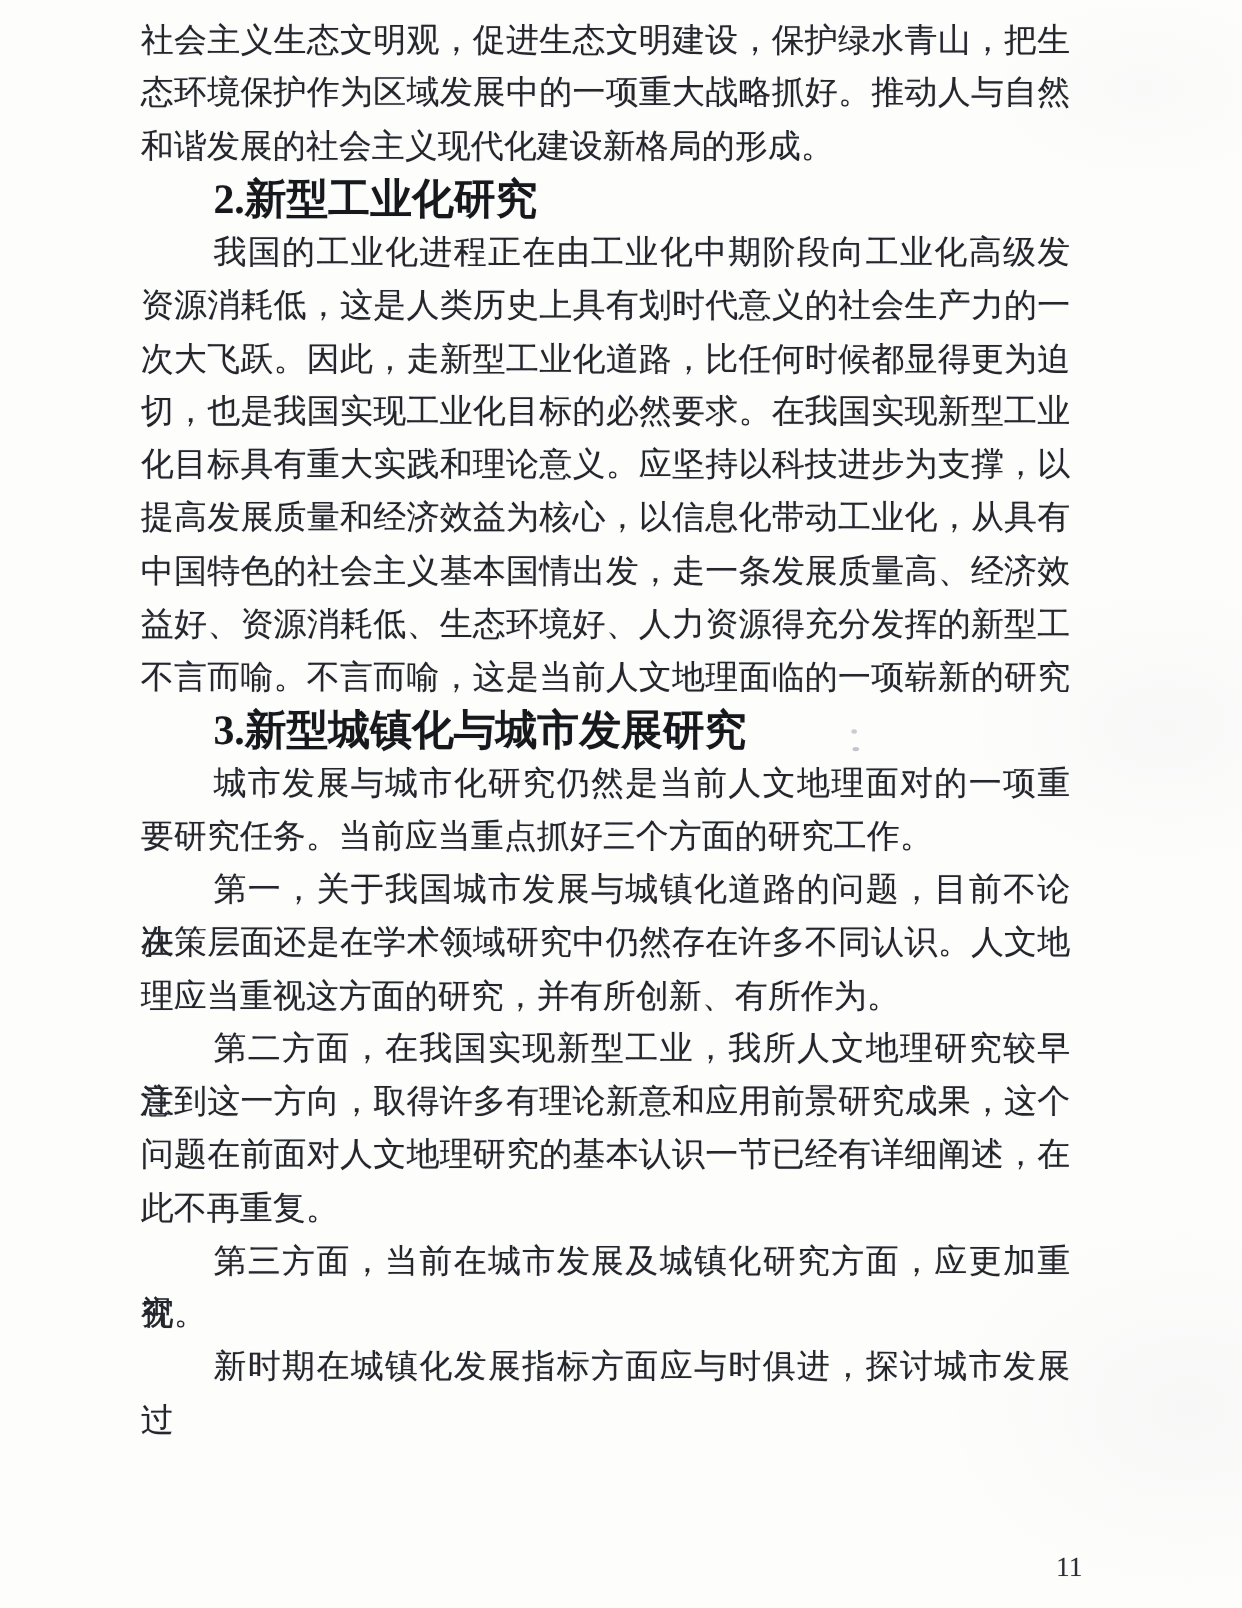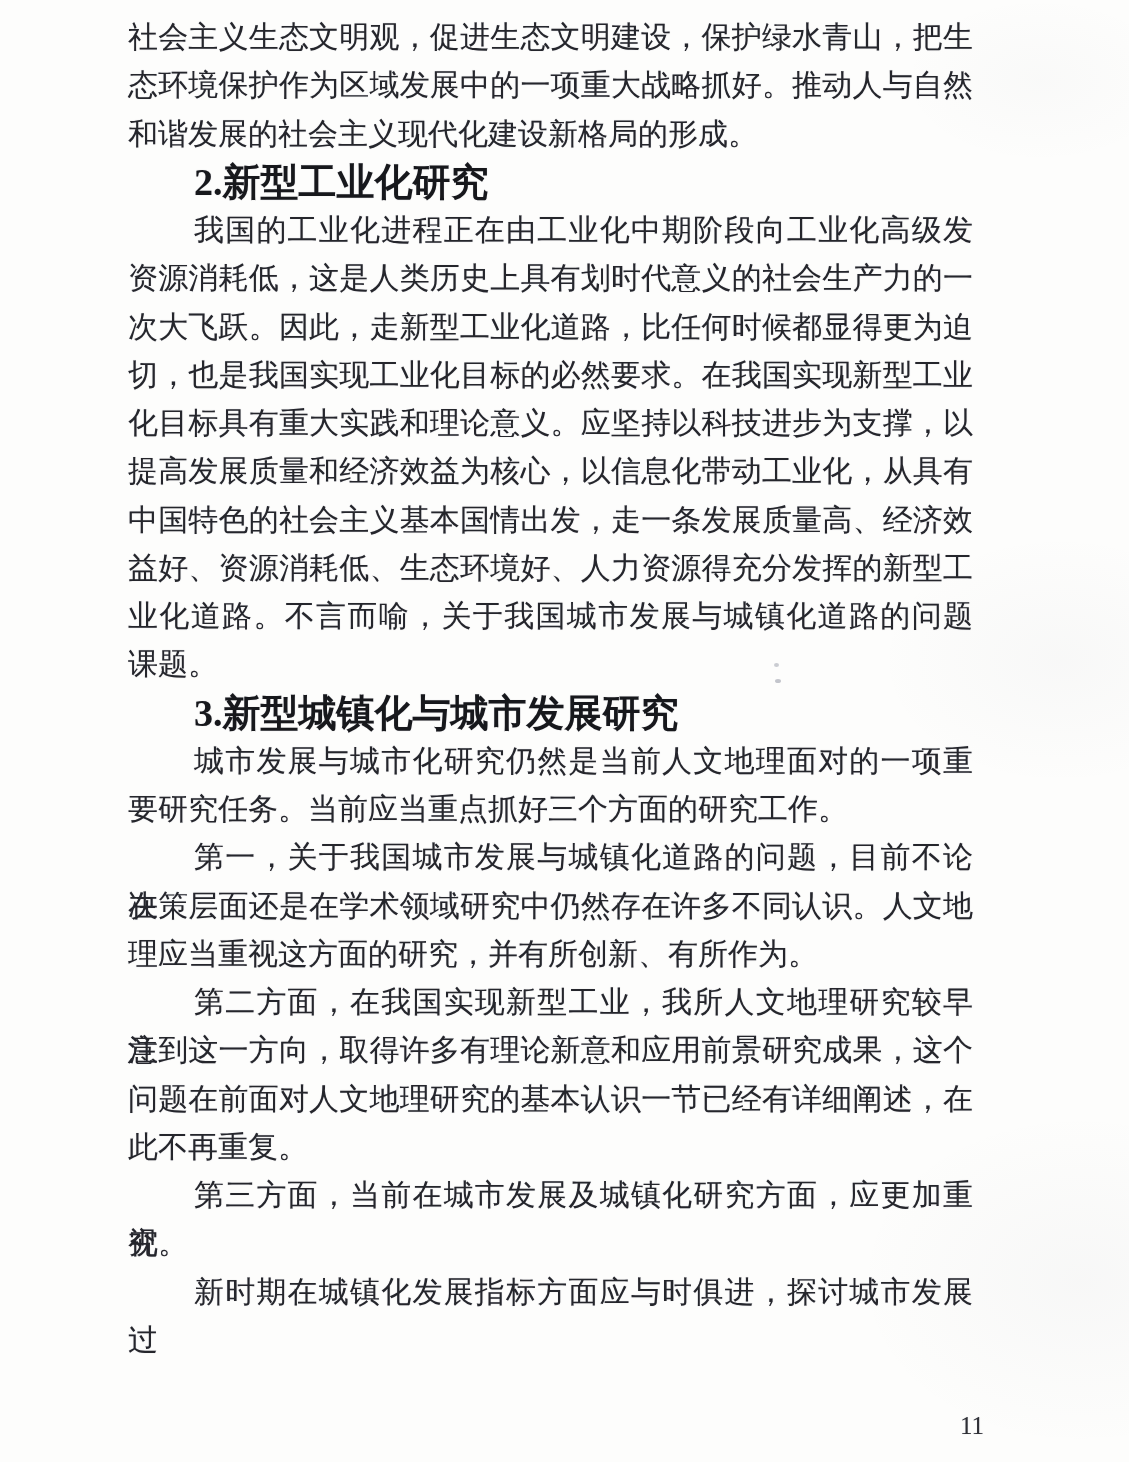--- a/index.html
+++ b/index.html
@@ -70,22 +70,21 @@
       <div class="line">和谐发展的社会主义现代化建设新格局的形成。</div>
       <div class="line heading indent">2.新型工业化研究</div>
       <div class="line indent just">我国的工业化进程正在由工业化中期阶段向工业化高级发</div>
       <div class="line just">资源消耗低，这是人类历史上具有划时代意义的社会生产力的一</div>
       <div class="line just">次大飞跃。因此，走新型工业化道路，比任何时候都显得更为迫</div>
       <div class="line just">切，也是我国实现工业化目标的必然要求。在我国实现新型工业</div>
       <div class="line just">化目标具有重大实践和理论意义。应坚持以科技进步为支撑，以</div>
       <div class="line just">提高发展质量和经济效益为核心，以信息化带动工业化，从具有</div>
       <div class="line just">中国特色的社会主义基本国情出发，走一条发展质量高、经济效</div>
       <div class="line just">益好、资源消耗低、生态环境好、人力资源得充分发挥的新型工</div>
-      <div class="line just">业化道路。不言而喻，关于我国城市发展与城镇化道路的问题</div>
-      <div class="line">课题。</div>
+      <div class="line just">不言而喻。不言而喻，这是当前人文地理面临的一项崭新的研究</div>
       <div class="line heading indent">3.新型城镇化与城市发展研究</div>
       <div class="line indent just">城市发展与城市化研究仍然是当前人文地理面对的一项重</div>
       <div class="line">要研究任务。当前应当重点抓好三个方面的研究工作。</div>
       <div class="line indent just">第一，关于我国城市发展与城镇化道路的问题，目前不论在</div>
       <div class="line just">决策层面还是在学术领域研究中仍然存在许多不同认识。人文地</div>
       <div class="line">理应当重视这方面的研究，并有所创新、有所作为。</div>
       <div class="line indent just">第二方面，在我国实现新型工业，我所人文地理研究较早注</div>
       <div class="line just">意到这一方向，取得许多有理论新意和应用前景研究成果，这个</div>
       <div class="line just">问题在前面对人文地理研究的基本认识一节已经有详细阐述，在</div>
       <div class="line">此不再重复。</div>

